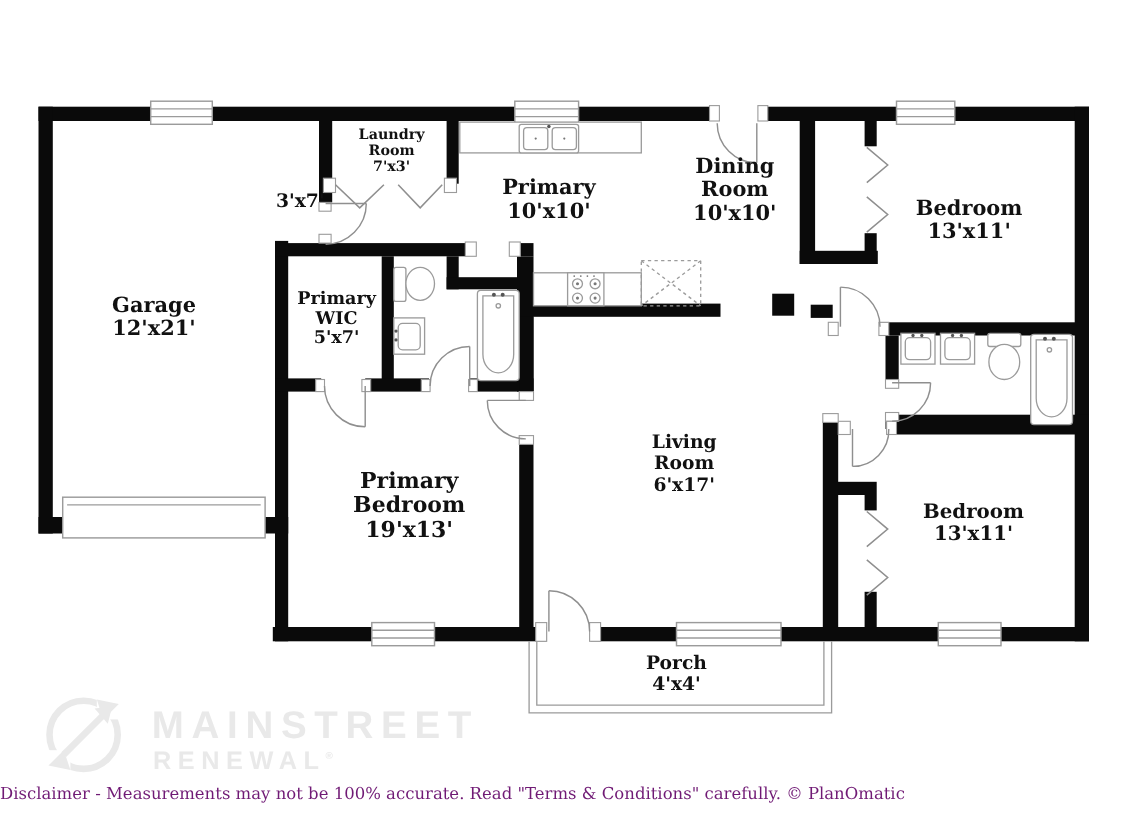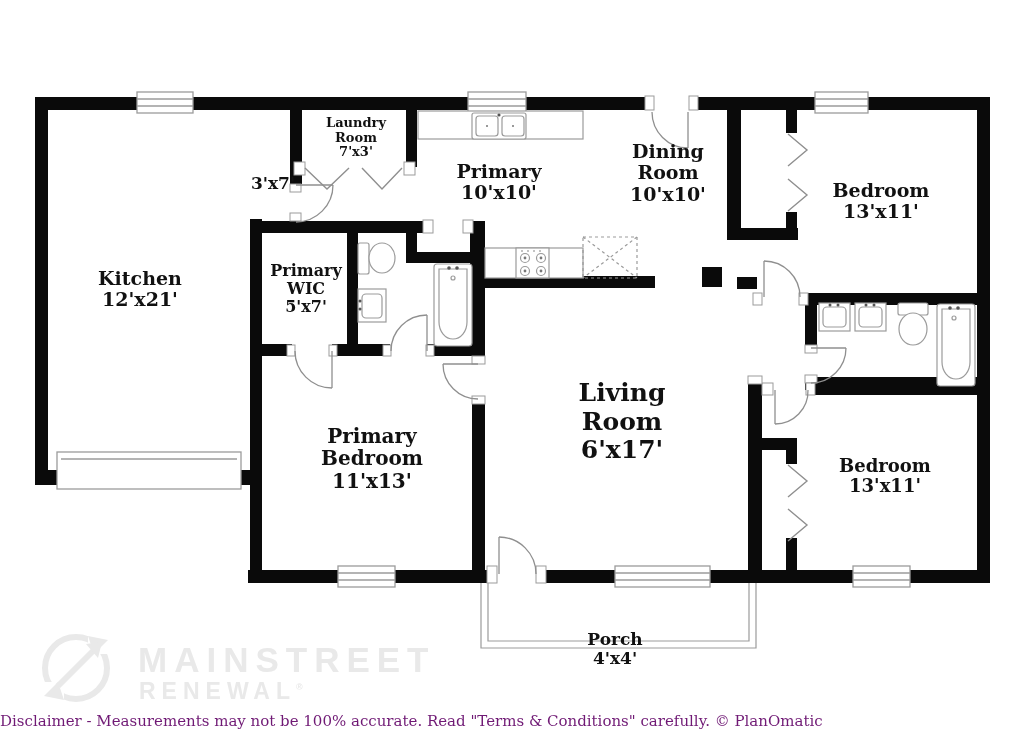--- a/index.html
+++ b/index.html
@@ -6,21 +6,21 @@
   .stage{position:relative;width:1020px;height:745px;background:#ffffff;overflow:hidden;
          font-family:"DejaVu Serif","Liberation Serif",serif;}
   svg{position:absolute;left:0;top:0;}
   .lbl{position:absolute;transform:translate(-50%,-50%);text-align:center;color:#111;
        font-weight:bold;white-space:nowrap;line-height:1.12;}
   .lbl span{display:block;}
   .lbl-laundry{font-size:13px;}
   .lbl-hall3x7{font-size:17px;}
   .lbl-kitchen,.lbl-dining,.lbl-garage,.lbl-bedroom-tr{font-size:19px;}
   .lbl-wic{font-size:16px;}
-  .lbl-living{font-size:25px;line-height:1.14;}
+  .lbl-living{font-size:17px;line-height:1.14;}
   .lbl-primary{font-size:20px;}
   .lbl-bedroom-br{font-size:18px;}
   .lbl-porch{font-size:17px;}
   .brand1{position:absolute;left:138px;top:640px;font-family:"Liberation Sans",sans-serif;
           font-weight:700;font-size:35px;letter-spacing:7px;color:#e9e9e9;}
   .brand2{position:absolute;left:139px;top:678px;font-family:"Liberation Sans",sans-serif;
           font-weight:700;font-size:23px;letter-spacing:6px;color:#e9e9e9;}
   .brand2 sup{font-size:9px;letter-spacing:0;}
   .disclaimer{position:absolute;left:0;right:0;top:692px;text-align:left;
               font-size:15px;color:#701a75;margin-top:20px;}
@@ -307,43 +307,43 @@
 <div class="lbl lbl-dining" style="left:668px;top:173px;">
   <span>Dining</span>
   <span>Room</span>
   <span>10'x10'</span>
 </div>
 <div class="lbl lbl-bedroom-tr" style="left:881px;top:201px;">
   <span>Bedroom</span>
   <span>13'x11'</span>
 </div>
 <div class="lbl lbl-garage" style="left:140px;top:289px;">
-  <span>Kitchen</span>
+  <span>Garage</span>
   <span>12'x21'</span>
 </div>
 <div class="lbl lbl-wic" style="left:306px;top:289px;">
   <span>Primary</span>
   <span>WIC</span>
   <span>5'x7'</span>
 </div>
 <div class="lbl lbl-living" style="left:622px;top:422px;">
   <span>Living</span>
   <span>Room</span>
   <span>6'x17'</span>
 </div>
 <div class="lbl lbl-primary" style="left:372px;top:459px;">
   <span>Primary</span>
   <span>Bedroom</span>
-  <span>11'x13'</span>
+  <span>19'x13'</span>
 </div>
 <div class="lbl lbl-bedroom-br" style="left:885px;top:476px;">
   <span>Bedroom</span>
   <span>13'x11'</span>
 </div>
-<div class="lbl lbl-porch" style="left:615px;top:649px;">
+<div class="lbl lbl-porch" style="left:615px;top:613px;">
   <span>Porch</span>
   <span>4'x4'</span>
 </div>
 
 <div class="brand1">MAINSTREET</div>
 <div class="brand2"><span>RENEWAL</span><sup>®</sup></div>
 <div class="disclaimer">Disclaimer - Measurements may not be 100% accurate. Read "Terms &amp; Conditions" carefully. © PlanOmatic</div>
 
 </div>
 

